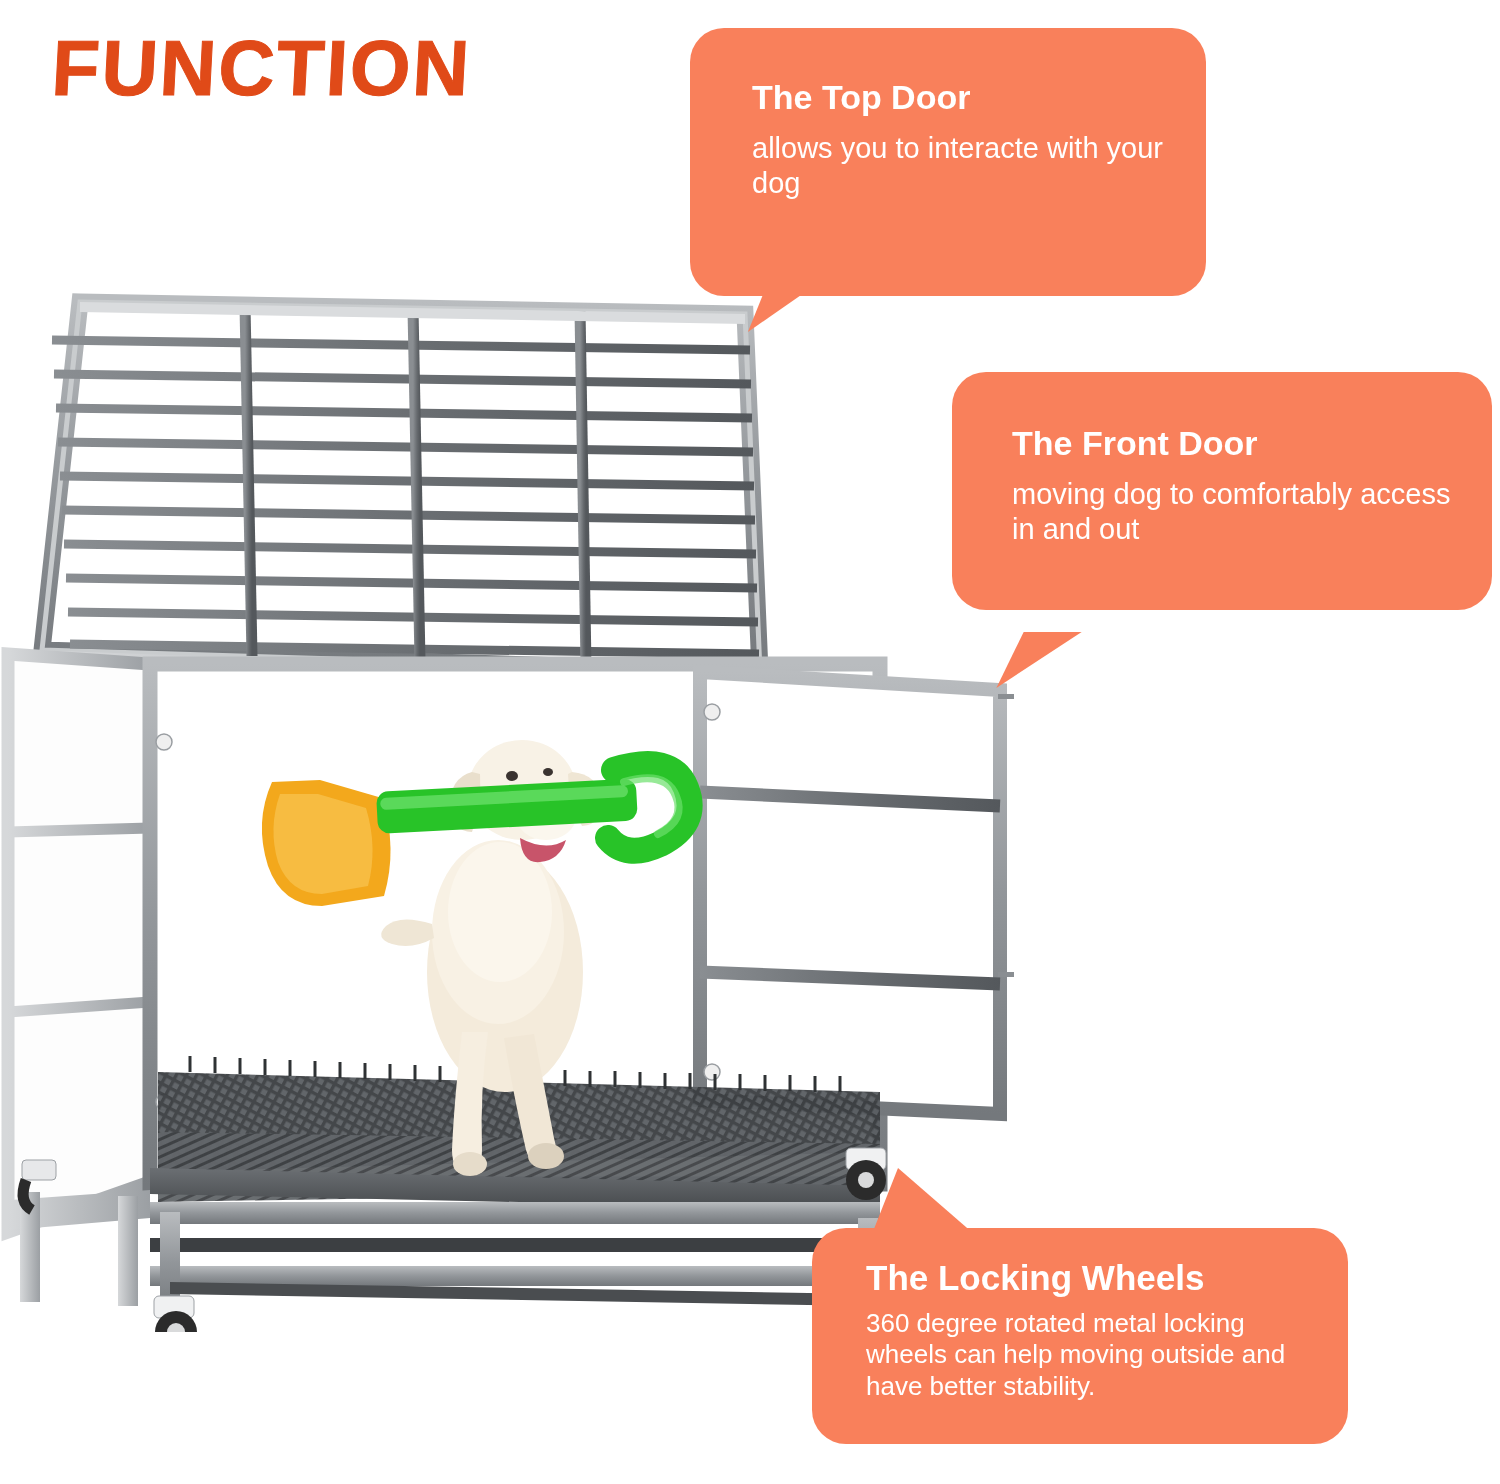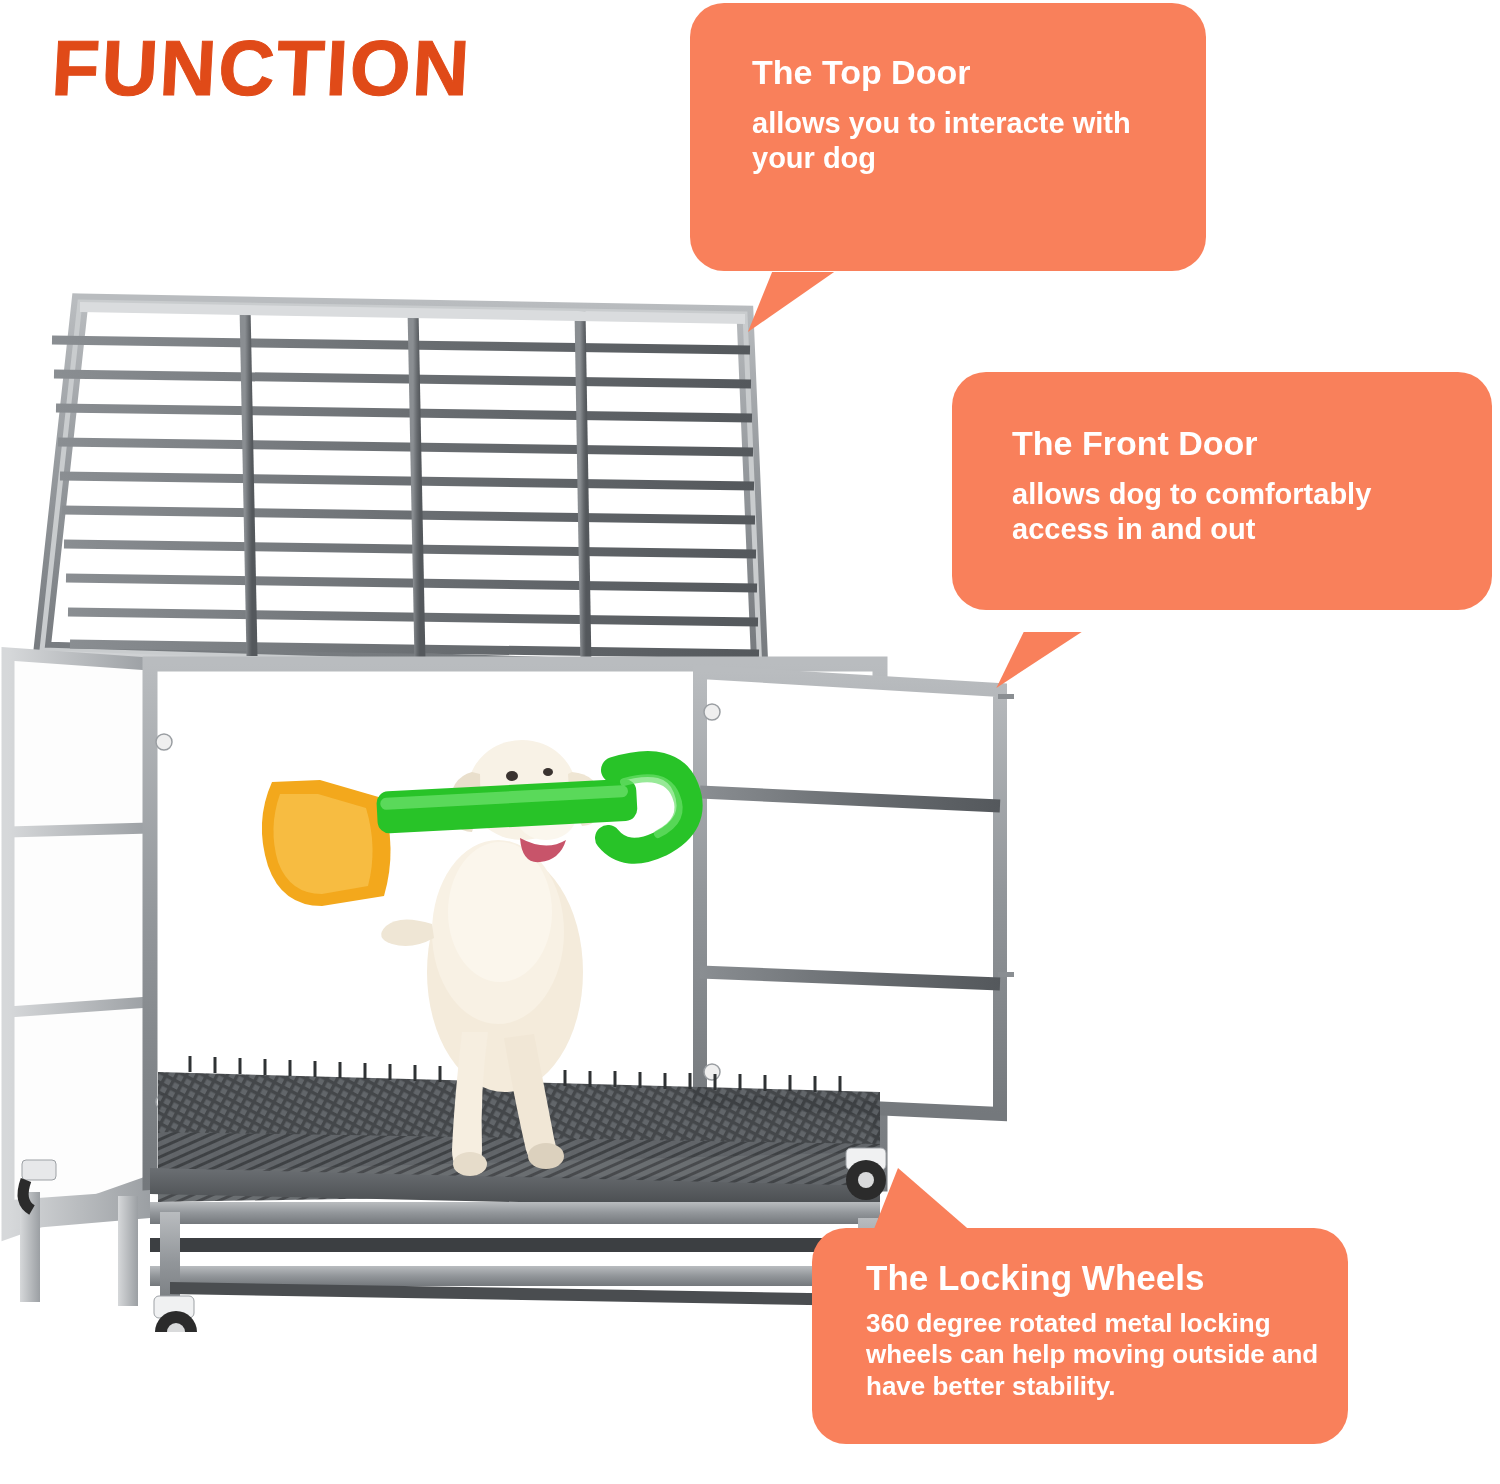--- a/index.html
+++ b/index.html
@@ -13,23 +13,23 @@
     font-size:78px;font-weight:bold;letter-spacing:2px;
     color:#E04A18;line-height:100px;margin:0;
     transform:skewX(-3deg);
     -webkit-text-stroke:1px #E04A18;
   }
 
   
   .bubble{position:absolute;background:#F9805B;border-radius:34px;color:#FFFFFF;
           box-sizing:border-box;}
   .bubble .b-title{font-size:34px;font-weight:bold;margin:0 0 14px 0;line-height:1.15;}
-  .bubble .b-body{font-size:29px;font-weight:bold;margin:0;line-height:1.22;}
-
-  #bubble-top{left:690px;top:3px;width:516px;height:268px;padding:50px 26px 0 62px;}
+  .bubble .b-body{font-size:29px;font-weight:normal;margin:0;line-height:1.22;}
+
+  #bubble-top{left:690px;top:28px;width:516px;height:268px;padding:50px 26px 0 62px;}
   #bubble-front{left:952px;top:372px;width:540px;height:238px;padding:52px 22px 0 60px;}
   #bubble-wheels{left:812px;top:1228px;width:536px;height:216px;padding:30px 22px 0 54px;}
   #bubble-wheels .b-title{font-size:35px;margin-bottom:10px;}
   #bubble-wheels .b-body{font-size:26px;line-height:1.20;}
 
   
   .tail{position:absolute;width:0;height:0;}
   #tail-top{left:760px;top:272px;
      border-left:0 solid transparent;border-right:62px solid transparent;
      border-top:60px solid #F9805B;transform:skewX(-22deg);}
@@ -302,20 +302,20 @@
 
 <div class="tail" id="tail-top"></div>
 <div class="bubble" id="bubble-top">
   <p class="b-title">The Top Door</p>
   <p class="b-body">allows you to interacte with your dog</p>
 </div>
 
 <div class="tail" id="tail-front"></div>
 <div class="bubble" id="bubble-front">
   <p class="b-title">The Front Door</p>
-  <p class="b-body">allows dog to comfortably access in and out</p>
+  <p class="b-body">moving dog to comfortably access in and out</p>
 </div>
 
 <div class="tail" id="tail-wheels"></div>
 <div class="bubble" id="bubble-wheels">
   <p class="b-title">The Locking Wheels</p>
   <p class="b-body">360 degree rotated metal locking wheels can help moving outside and have better stability.</p>
 </div>
 
 </body></html>

